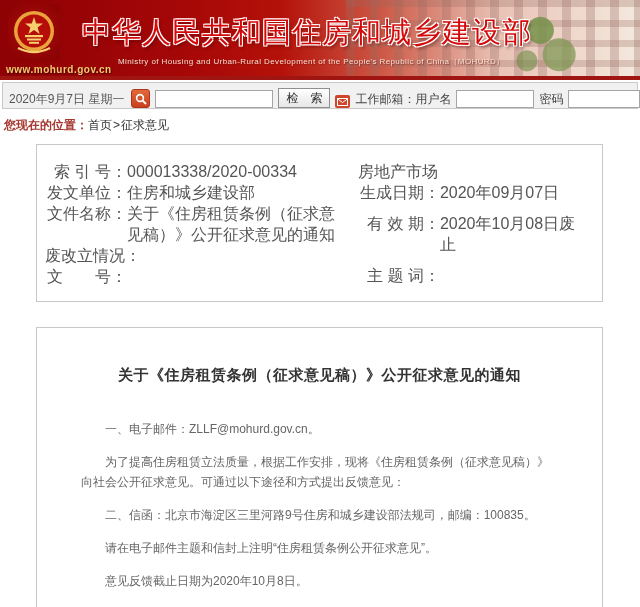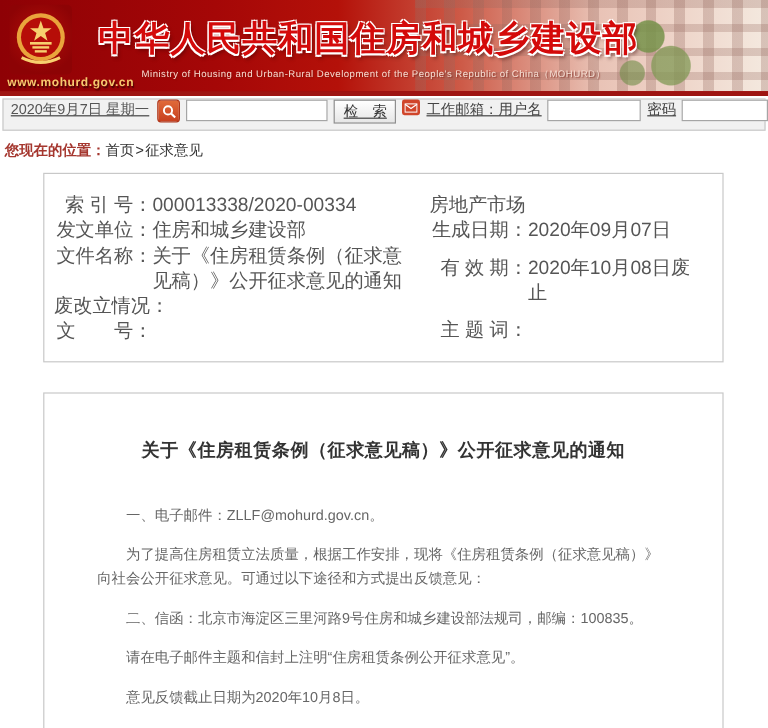--- a/index.html
+++ b/index.html
@@ -32,36 +32,36 @@
     background:radial-gradient(circle at 50% 45%, #b30e0a 0%, #8d0305 75%);
     border-radius:4px; display:flex; align-items:center; justify-content:center;
   }
   .site-url {
     position:absolute; left:6px; top:64px; width:110px;
     color:#f6c96f; font-size:10px; font-weight:bold; letter-spacing:.5px;
     text-shadow:1px 1px 1px rgba(0,0,0,.5);
   }
   .site-title {
     position:absolute; left:82px; top:13px; width:470px;
-    font-size:29px; font-weight:bold; letter-spacing:1px; white-space:nowrap;
+    font-size:29px; font-weight:normal; letter-spacing:1px; white-space:nowrap;
     color:#d40a0a;
     text-shadow:-1px -1px 0 #fff,1px -1px 0 #fff,-1px 1px 0 #fff,1px 1px 0 #fff,2px 3px 3px rgba(60,0,0,.45);
   }
   .site-subtitle {
     position:absolute; left:118px; top:56px; width:440px;
     font-size:8px; color:#f6ddd2; letter-spacing:.4px;
     text-shadow:1px 1px 1px rgba(120,20,10,.6);
   }
 
   
   .toolbar {
     width:636px; margin:2px auto 0 auto; height:27px;
     background:#f1f1f1; border:1px solid #c9c9c9;
-    display:flex; align-items:flex-start; gap:5px; padding:0 6px;
-    font-size:12px; color:#444; white-space:nowrap;text-decoration:underline;
+    display:flex; align-items:flex-end; gap:5px; padding:0 6px;
+    font-size:12px; color:#444; white-space:nowrap;
   }
   .tb-date { color:#555; margin-right:2px; }
   .icon-magnifier {
     width:19px; height:19px; border-radius:3px; flex:0 0 auto;
     background:linear-gradient(#e06a3a,#c8401f); border:1px solid #b03518;
     display:flex; align-items:center; justify-content:center;
   }
   .search-input { width:118px; height:18px; border:1px solid #a5a5a5; background:#fff; font-size:11px; padding:0 3px; }
   .btn {
     height:20px; border:1px solid #8f8f8f; background:linear-gradient(#ffffff,#e6e6e6);

